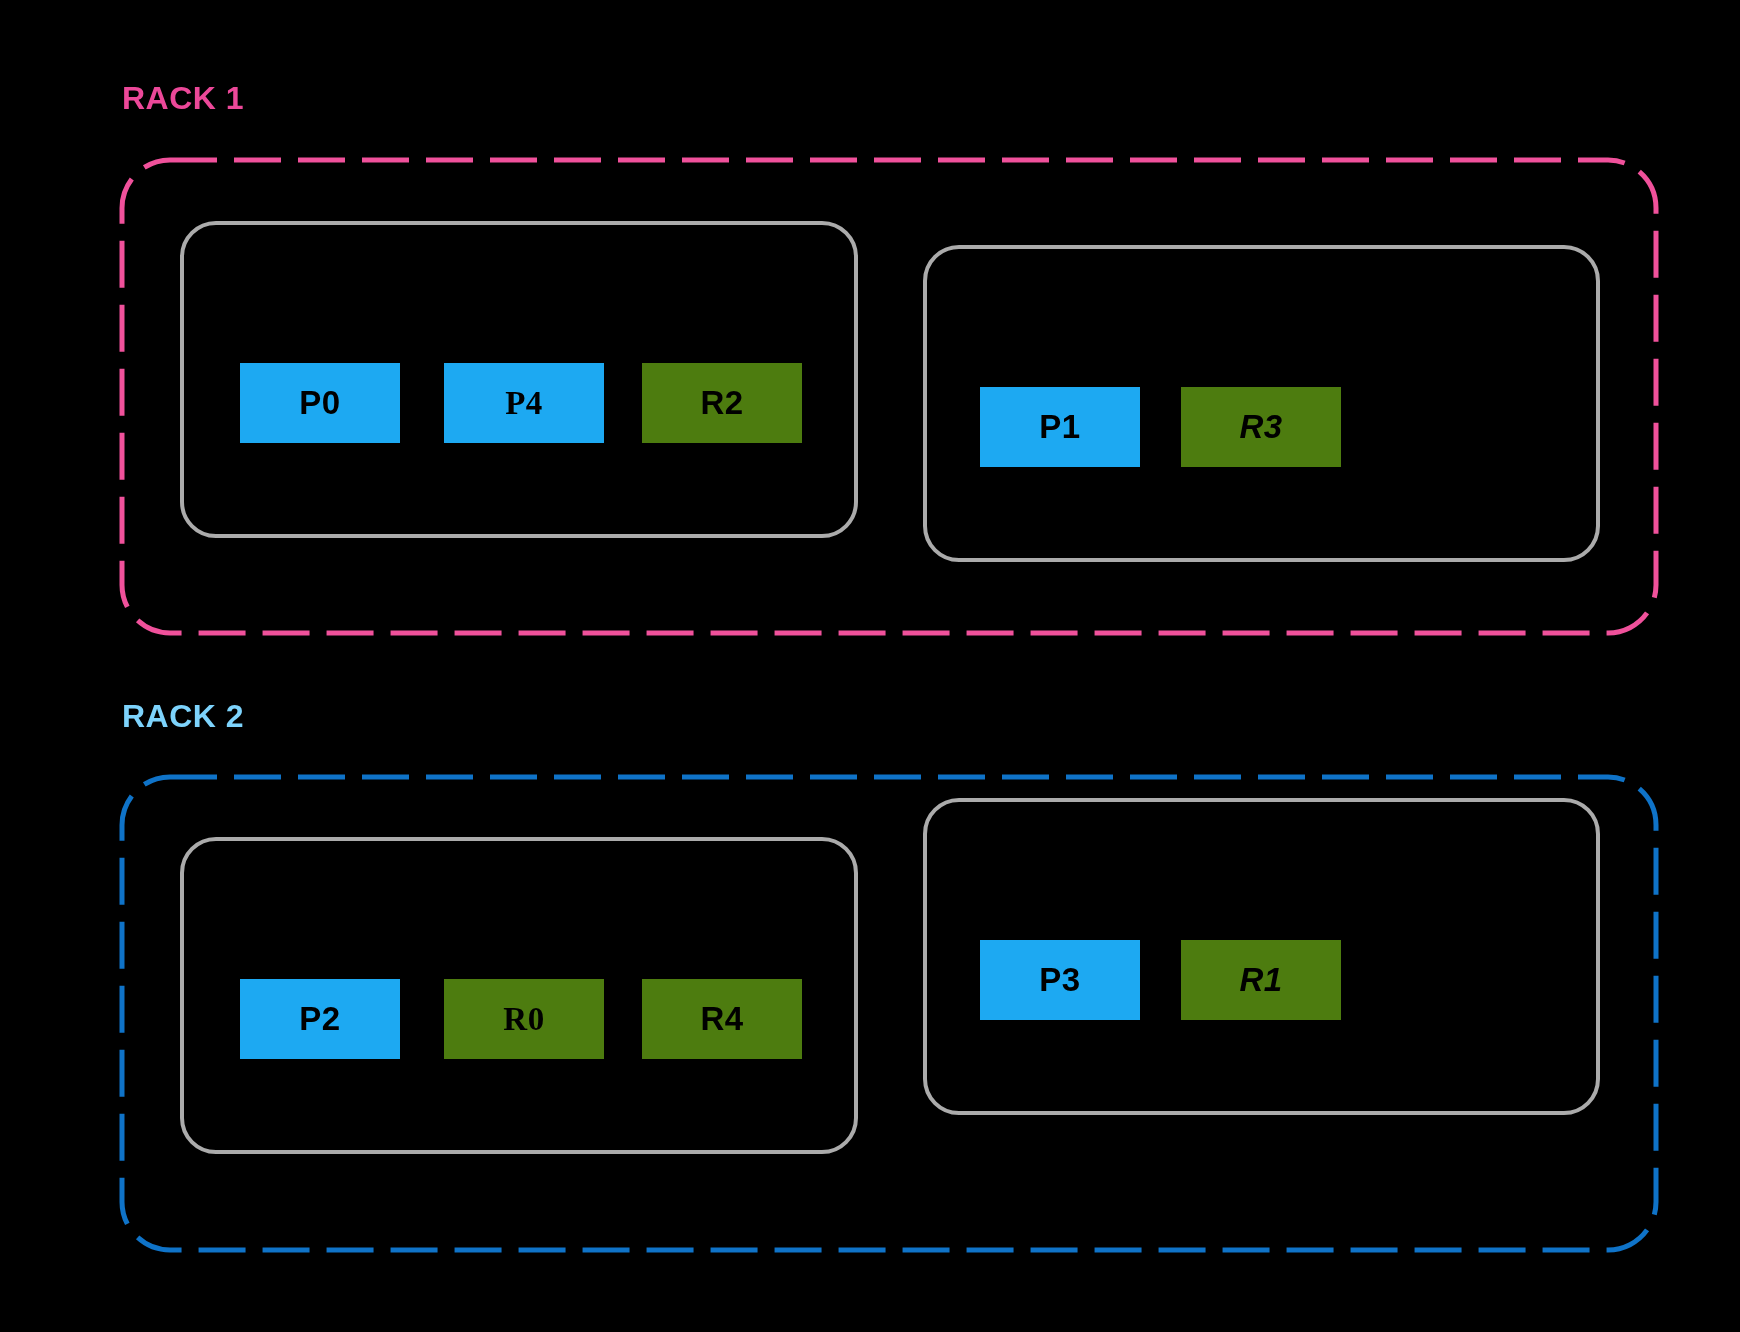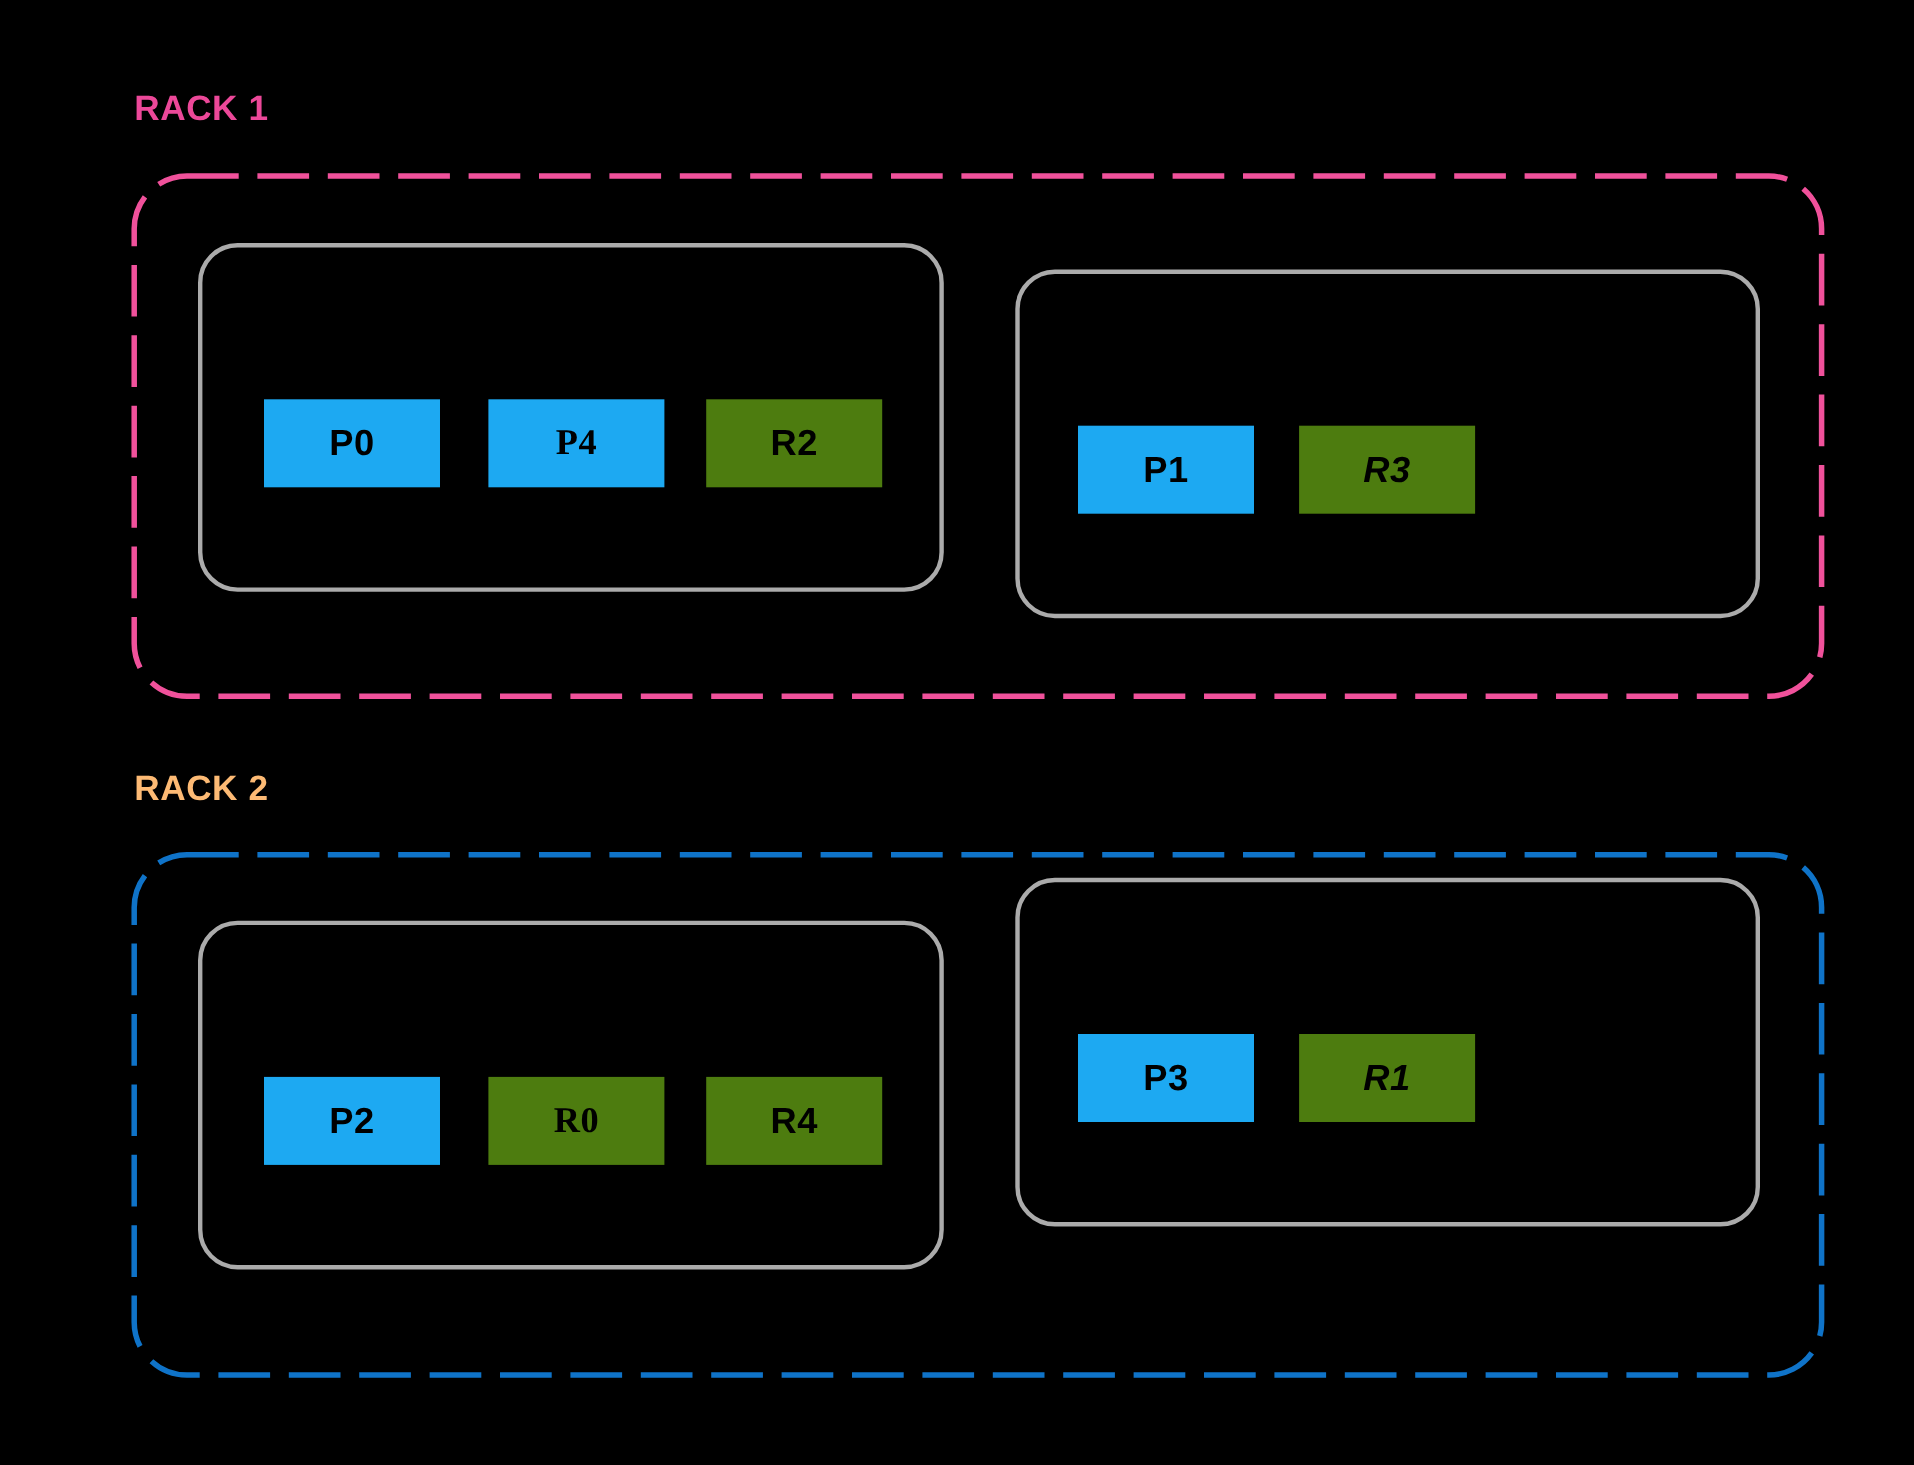--- a/index.html
+++ b/index.html
@@ -18,21 +18,21 @@
   .rack-label {
     position: absolute;
     left: 122px;
     font-size: 32px;
     font-weight: 700;
     letter-spacing: 0.5px;
     line-height: 1;
     white-space: nowrap;
   }
   .rack-label--pink { color: #ec4899; top: 82px; }
-  .rack-label--blue { color: #fdba74; top: 700px; }
+  .rack-label--blue { color: #7dd3fc; top: 700px; }
 
   .rack-boundary {
     position: absolute;
     left: 115px;
     width: 1550px;
     height: 487px;
     display: block;
   }
   .rack-boundary--1 { top: 153px; }
   .rack-boundary--2 { top: 770px; }

